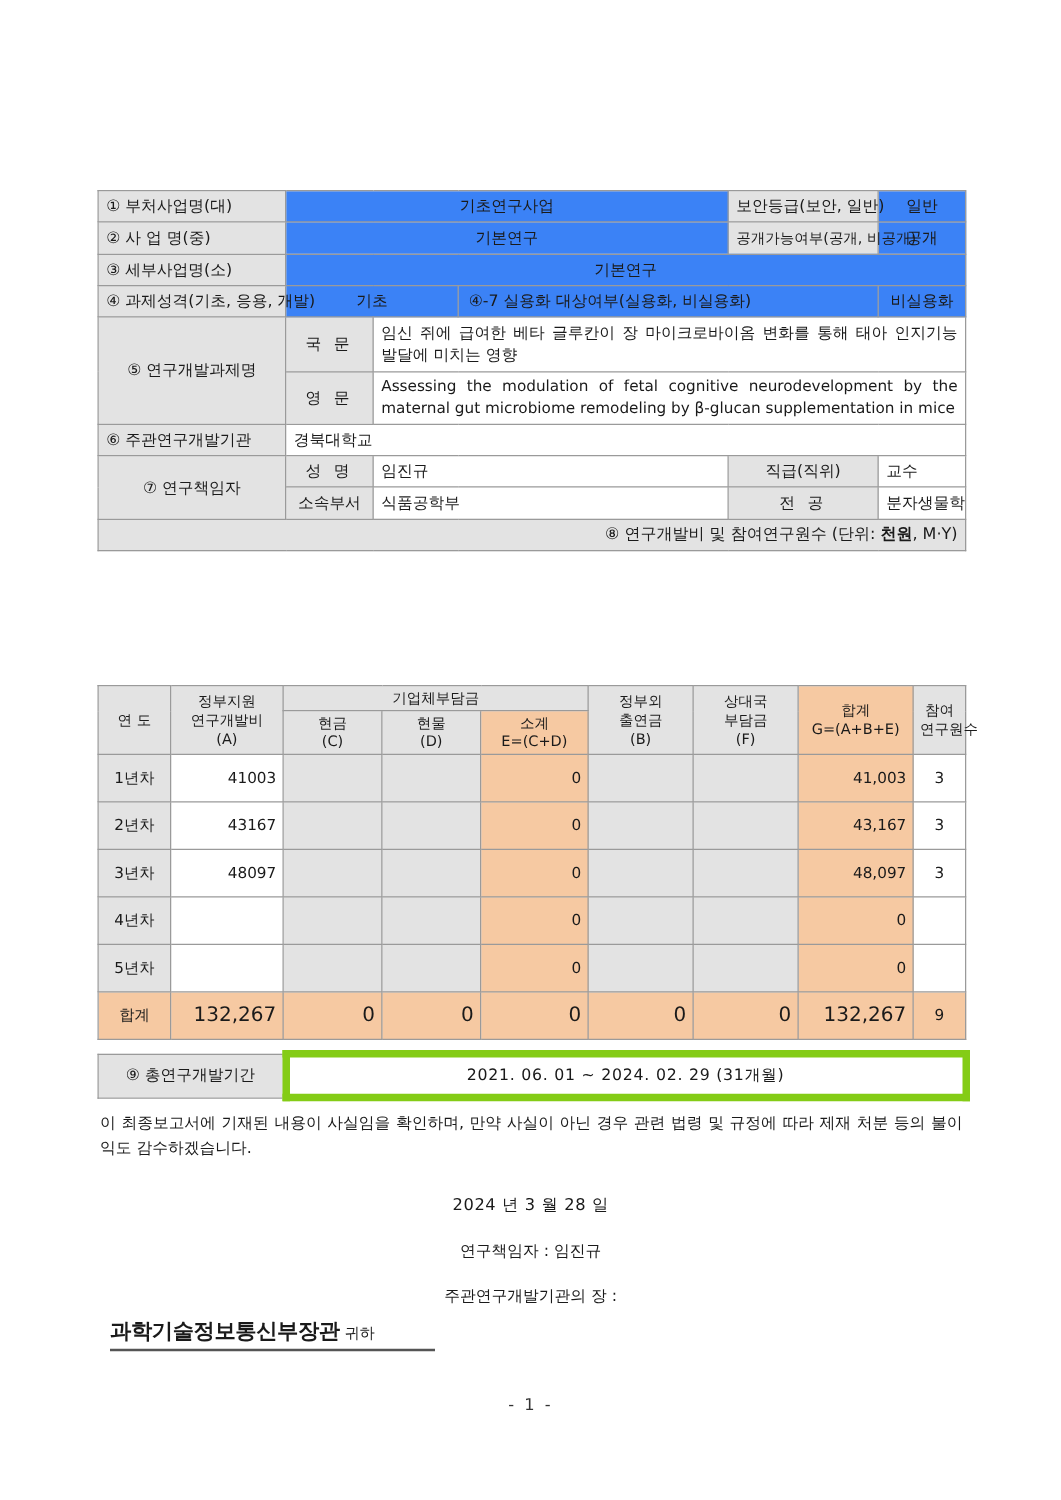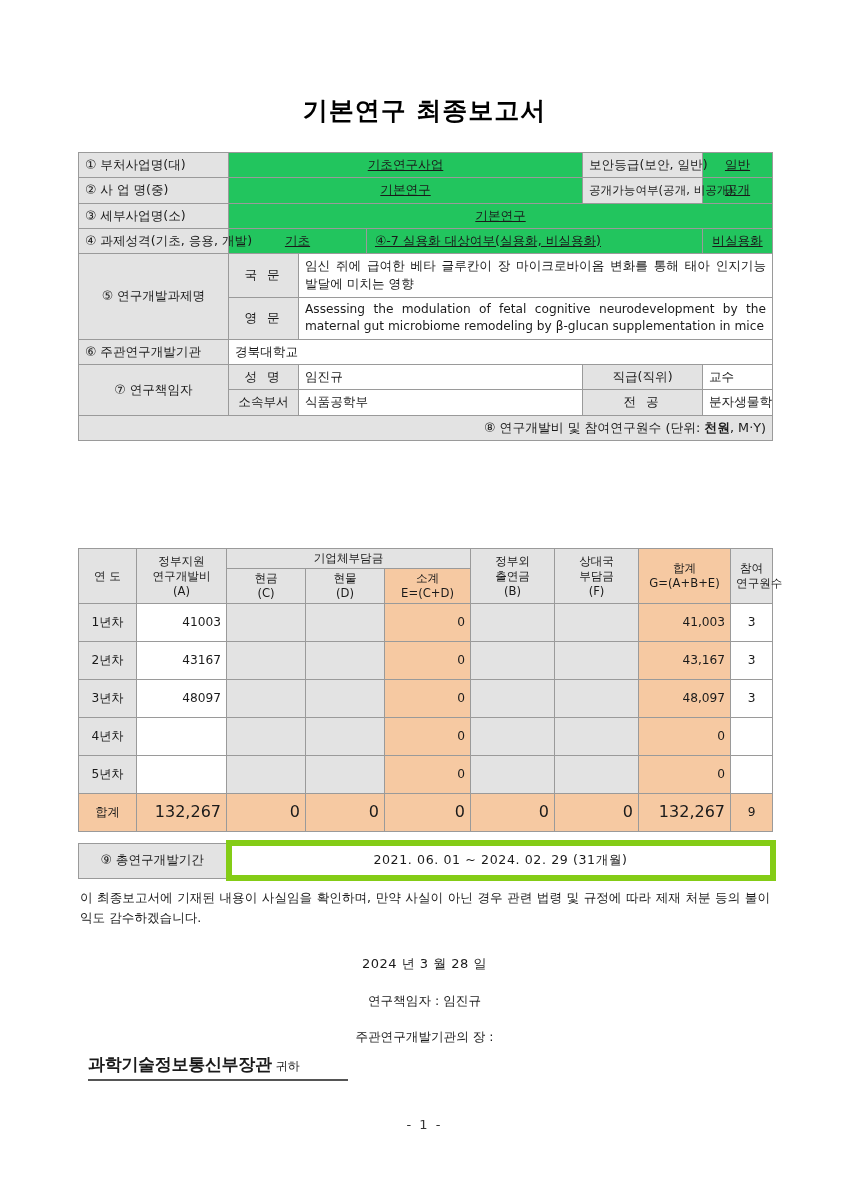--- a/index.html
+++ b/index.html
@@ -67,21 +67,21 @@
     background: #e3e3e3;
     text-align: center;
     white-space: nowrap;
   }
   .lbl-left {
     background: #e3e3e3;
     text-align: left;
     padding-left: 10px;
     white-space: nowrap;
   }
-  .val-c { text-align: center; background: #22c55e; text-decoration: underline; }
+  .val-c { text-align: center; background: #3b82f6; }
   .val-l { text-align: left;   background: #ffffff; }
   .spread {
     letter-spacing: 3px;
   }
 
   .title-ko {
     line-height: 1.5;
     padding: 5px 8px 6px 8px;
     text-align: justify;
     text-align-last: left;
@@ -243,21 +243,20 @@
     color: #333;
     letter-spacing: 2px;
   }
 </style>
 </head>
 <body>
 
 <div class="page">
 
 
-  <div class="doc-title">기본연구 최종보고서</div>
 
   <table class="main">
     <colgroup>
       <col style="width:150px">
       <col style="width:70px">
       <col style="width:68px">
       <col style="width:216px">
       <col style="width:120px">
       <col style="width:70px">
     </colgroup>

